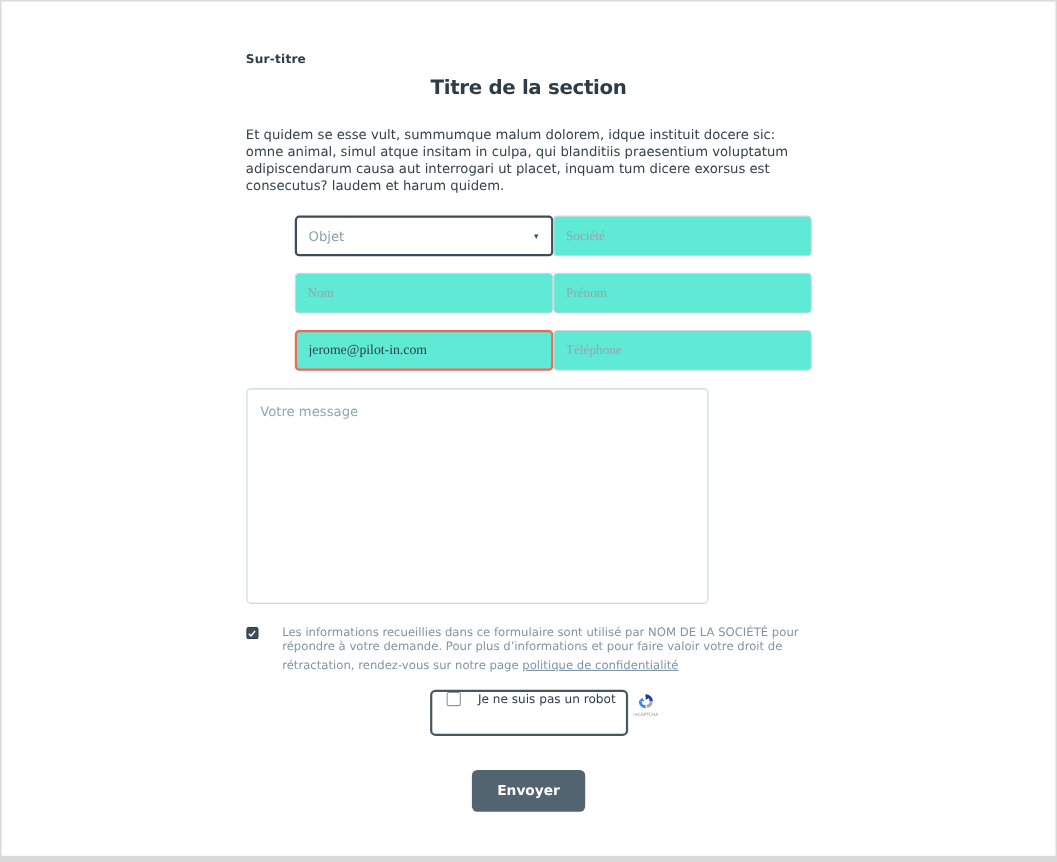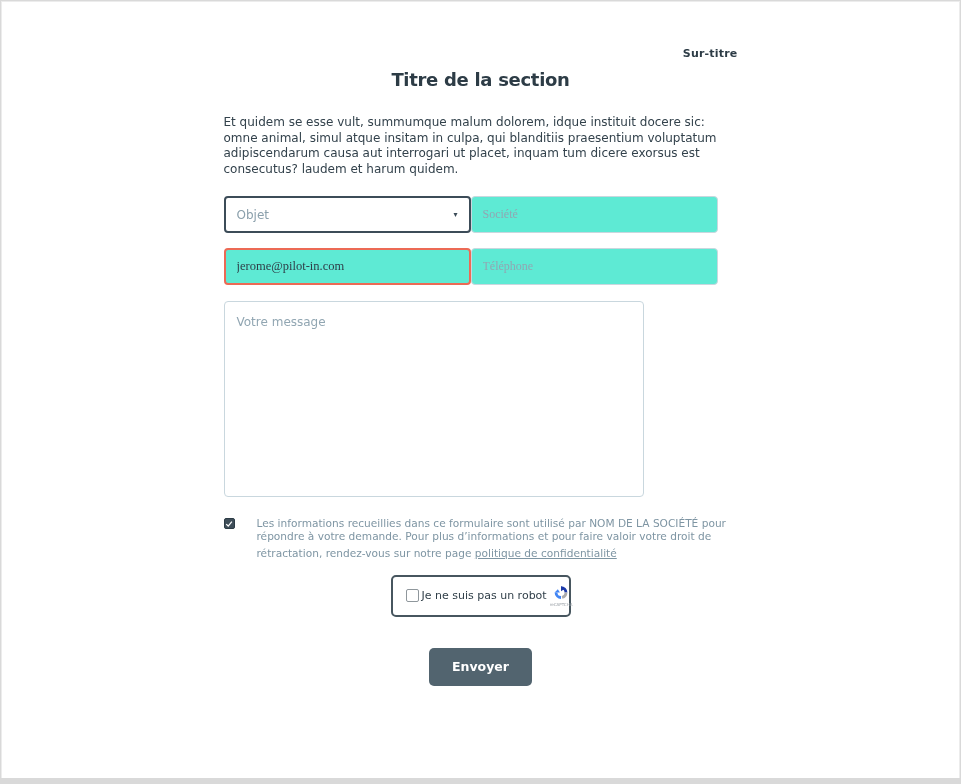--- a/index.html
+++ b/index.html
@@ -16,21 +16,21 @@
     background: #ffffff;
     border: 1px solid #ececec;
     border-bottom: none;
   }
   .content {
     width: 514px;
     margin: 0 auto;
     padding-top: 45px;
   }
   .surtitle {
-    text-align: right;
+    text-align: left;
     font-size: 11px;
     font-weight: bold;
     color: #2d3c46;
     letter-spacing: 0.2px;
   }
   .title {
     text-align: center;
     font-size: 18px;
     font-weight: bold;
     color: #2d3c46;
@@ -40,20 +40,21 @@
   .intro {
     margin-top: 25px;
     font-size: 12px;
     line-height: 15.5px;
     color: #33424c;
   }
   form { margin-top: 19px; }
   .form-row {
     display: flex;
     margin-top: 15px;
+    margin-left: 44px;
   }
   .form-row:first-child { margin-top: 0; }
   .field {
     width: 247px;
     height: 37px;
     border: 1px solid #c9d7de;
     border-radius: 4px;
     background: #5eead4;
     font-family: Liberation Serif, serif;
     font-size: 12px;
@@ -139,23 +140,22 @@
     display: flex;
     justify-content: center;
   }
   .recaptcha-box {
     width: 180px;
     height: 42px;
     border: 2px solid #47565f;
     border-radius: 5px;
     background: #fff;
     display: flex;
-    align-items: center;
     padding: 0 8px 0 13px;
-    gap: 3px;
+    gap: 16px;
   }
   .recaptcha-checkbox {
     flex: 0 0 auto;
     width: 13px;
     height: 13px;
     border: 1.5px solid #8f979c;
     border-radius: 2px;
     background: #fff;
     cursor: pointer;
   }
@@ -208,20 +208,24 @@
     <form>
 
       <div class="form-row">
         <div class="select-field">
           <span class="select-value">Objet</span>
           <span class="caret">▾</span>
         </div>
         <input class="field" type="text" placeholder="Société" style="">
       </div>
 
+      <div class="form-row">
+        <input class="field" type="text" placeholder="Nom" style="">
+        <input class="field" type="text" placeholder="Prénom" style="">
+      </div>
 
       <div class="form-row">
         <input class="field error-field" type="text" value="jerome@pilot-in.com" style="">
         <input class="field" type="text" placeholder="Téléphone" style="">
       </div>
 
 
       <textarea class="message-area" placeholder="Votre message" style=""></textarea>
 
       <div class="privacy-row">

